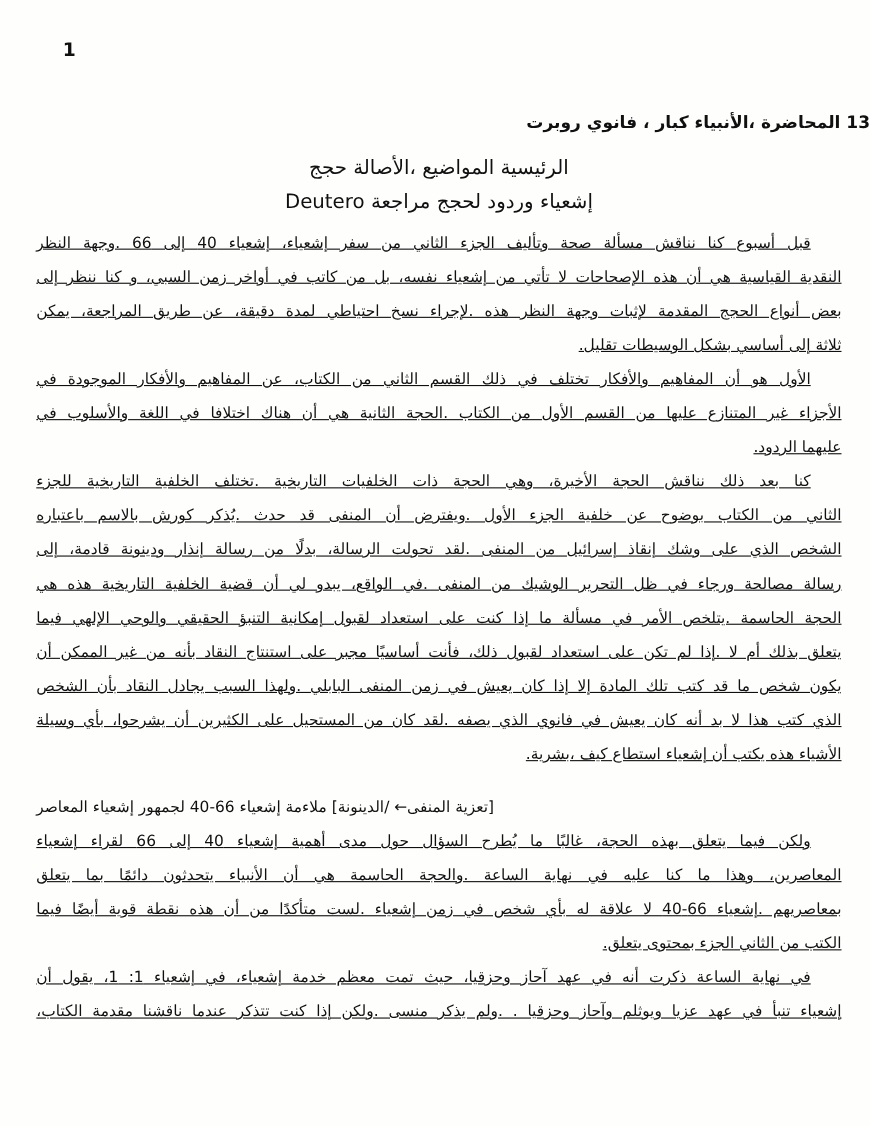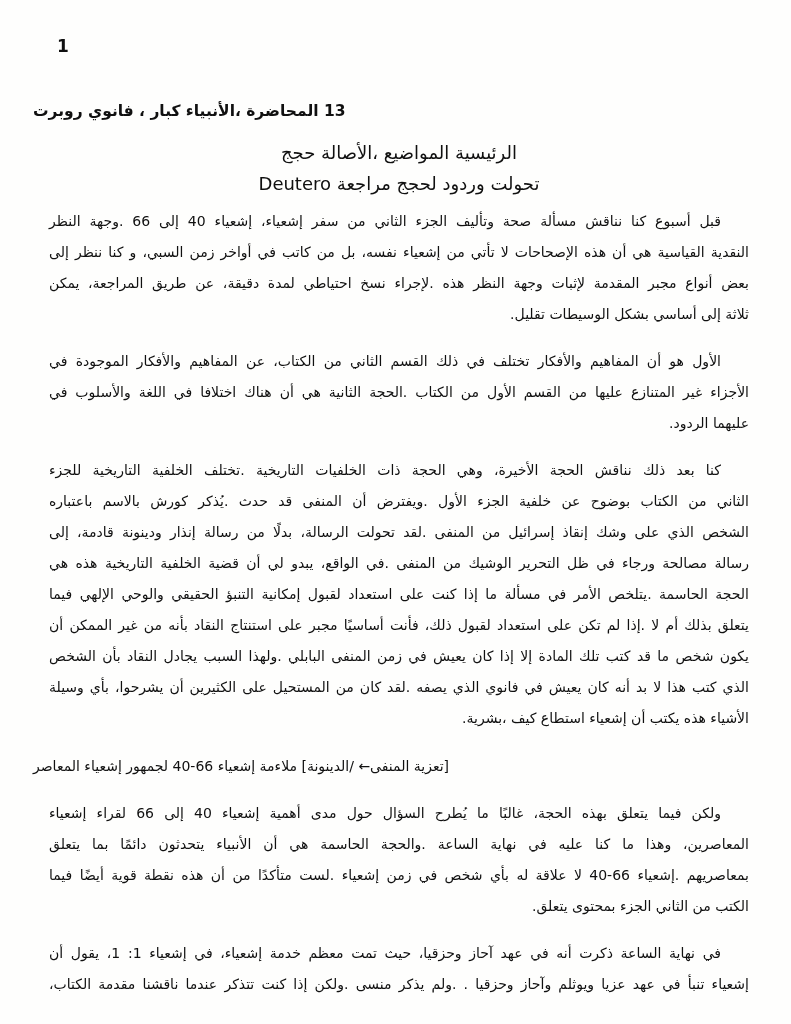--- a/index.html
+++ b/index.html
@@ -16,31 +16,31 @@
 
   .page-number {
     margin: 34px 0 0 57px;
     font-size: 17px; font-weight: bold;
     direction: ltr; text-align: left;
     line-height: 24px;
   }
   .lecture-title {
     margin: 42px 0 0 33px;
     font-size: 15.5px; font-weight: bold;
-    direction: rtl; text-align: left;
+    direction: rtl; text-align: right;
     line-height: 22px;
   }
   .subhead {
     margin-top: 0;
     direction: rtl; text-align: center;
     font-size: 18px; line-height: 31px;
   }
   .subhead.first-sub { margin-top: 15px; }
 
-  .para { margin: 16px; }
+  .para { margin: 0; text-decoration: underline; }
   .para.body-start { margin-top: 7px; }
   .ln {
     direction: rtl;
     text-align: justify;
     text-align-last: justify;
     font-size: 14px;
     line-height: 31px;
     white-space: normal;
   }
   .ln.first { text-indent: 28px; }
@@ -54,26 +54,26 @@
 </head>
 <body>
 
 <div class="sheet">
   <div class="page-number">1</div>
 
   <div class="lecture-title">13 المحاضرة ،الأنبياء كبار ، فانوي روبرت</div>
 
   <div class="content">
     <div class="subhead first-sub">الرئيسية المواضيع ،الأصالة حجج</div>
-    <div class="subhead">تحولت وردود لحجج مراجعة Deutero</div>
+    <div class="subhead">إشعياء وردود لحجج مراجعة Deutero</div>
 
     <div class="para body-start">
       <div class="ln first">قبل أسبوع كنا نناقش مسألة صحة وتأليف الجزء الثاني من سفر إشعياء، إشعياء 40 إلى 66 .وجهة النظر</div>
       <div class="ln">النقدية القياسية هي أن هذه الإصحاحات لا تأتي من إشعياء نفسه، بل من كاتب في أواخر زمن السبي، و كنا ننظر إلى</div>
-      <div class="ln">بعض أنواع مجبر المقدمة لإثبات وجهة النظر هذه .لإجراء نسخ احتياطي لمدة دقيقة، عن طريق المراجعة، يمكن</div>
+      <div class="ln">بعض أنواع الحجج المقدمة لإثبات وجهة النظر هذه .لإجراء نسخ احتياطي لمدة دقيقة، عن طريق المراجعة، يمكن</div>
       <div class="ln last">ثلاثة إلى أساسي بشكل الوسيطات تقليل.</div>
     </div>
 
     <div class="para">
       <div class="ln first">الأول هو أن المفاهيم والأفكار تختلف في ذلك القسم الثاني من الكتاب، عن المفاهيم والأفكار الموجودة في</div>
       <div class="ln">الأجزاء غير المتنازع عليها من القسم الأول من الكتاب .الحجة الثانية هي أن هناك اختلافا في اللغة والأسلوب في</div>
       <div class="ln last">عليهما الردود.</div>
     </div>
 
     <div class="para">

